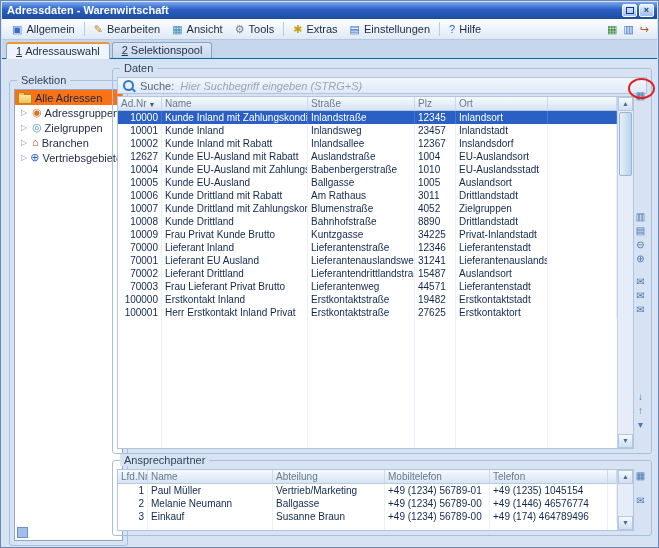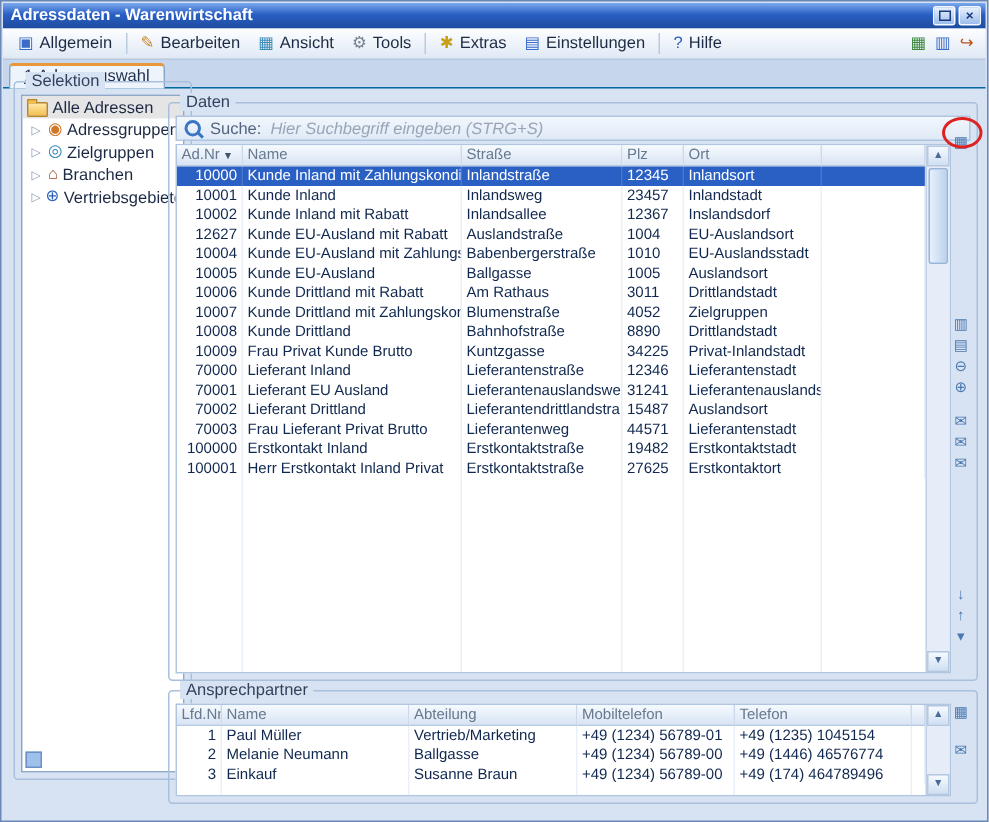--- a/index.html
+++ b/index.html
@@ -30,28 +30,28 @@
     display:flex;align-items:flex-end;padding-left:4px;border-bottom:1px solid #0369a1;box-sizing:border-box;}
   .tab{font-size:11px;padding:1px 9px 2px;border:1px solid #8aa4c8;border-bottom:none;
     border-radius:3px 3px 0 0;margin-right:2px;background:linear-gradient(#dde7f4,#c9d8ec);color:#21314f;}
   .tab.active{background:#eef4fb;border-top:2px solid #e8973a;position:relative;top:1px;}
   .tab .num{text-decoration:underline;margin-right:3px;}
 
   
   .groupbox{position:absolute;border:1px solid #a9c0dc;border-radius:3px;box-sizing:border-box;}
   .gb-label{position:absolute;top:-7px;left:7px;background:#d7e3f3;padding:0 4px;font-size:11px;color:#33415c;}
 
-  #gb-selektion{left:8px;top:53px;width:119px;height:466px;}
+  #gb-selektion{left:8px;top:79px;width:119px;height:466px;}
   #gb-daten{left:111px;top:67px;width:540px;height:386px;}
   #gb-ansprech{left:111px;top:459px;width:540px;height:76px;}
 
   
   .listbox{position:absolute;left:4px;top:8px;right:4px;bottom:4px;background:#fff;border:1px solid #8fa8c8;overflow:hidden;}
   .trow{display:flex;align-items:center;height:15px;font-size:11px;color:#1c2a44;padding-left:3px;gap:3px;white-space:nowrap;overflow:hidden;}
-  .trow.sel-light{background:#e5e5e5;}
+  .trow.sel-light{background:#f97316;}
   .trow.child{padding-left:6px;}
   .expander{font-size:8px;color:#8a9ab0;width:8px;}
   .icon-folder{position:relative;width:12px;height:8px;background:linear-gradient(#ffe9a8,#f2bf4e);
     border:1px solid #b8862a;border-radius:1px;margin-top:3px;flex:0 0 auto;}
   .icon-folder::before{content:"";position:absolute;top:-3px;left:-1px;width:5px;height:2px;
     background:#f2bf4e;border:1px solid #b8862a;border-bottom:none;border-radius:1px 1px 0 0;}
   .grip{position:absolute;left:2px;bottom:2px;width:9px;height:9px;background:#9ec0ea;border:1px solid #6b92c8;}
 
   
   .searchbar{position:absolute;left:4px;top:8px;right:4px;height:17px;
@@ -155,20 +155,21 @@
       </span>
     <span class="menubar-right" id="menu-right">
         <span class="glyph" style="color: rgb(63, 138, 63);">▦</span>
         <span class="glyph" style="color: rgb(58, 107, 200);">▥</span>
         <span class="glyph" style="color: rgb(192, 80, 24);">↪</span>
       </span>
   </div>
 
   <div class="tabbar" id="tabbar">
       <div class="tab active"><span class="num">1</span><span>Adressauswahl</span></div>
+      <div class="tab"><span class="num">2</span><span>Selektionspool</span></div>
     </div>
 
   <div class="groupbox" id="gb-selektion">
     <span class="gb-label">Selektion</span>
     <div class="listbox" id="tree">
         <div class="trow sel-light">
           <span class="icon-folder"></span>
           <span>Alle Adressen</span>
         </div>
         <div class="trow child">

